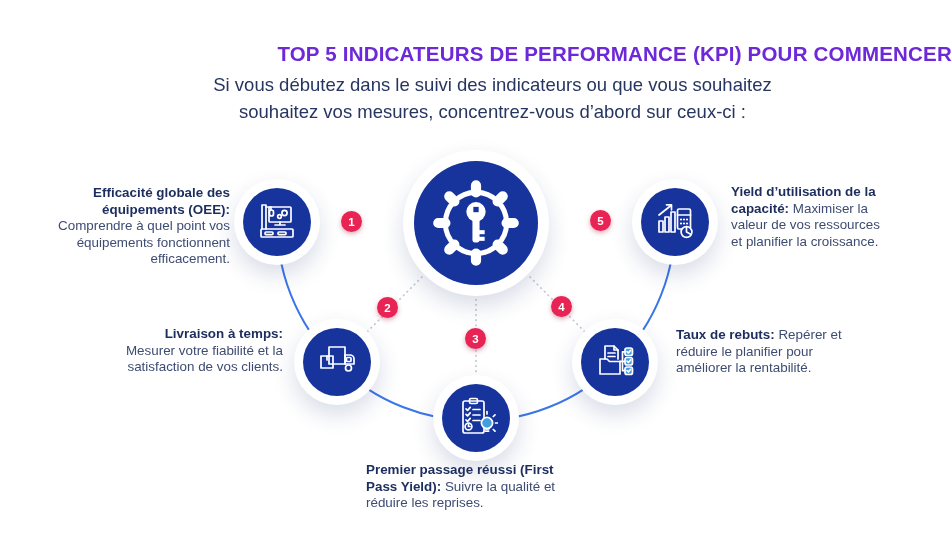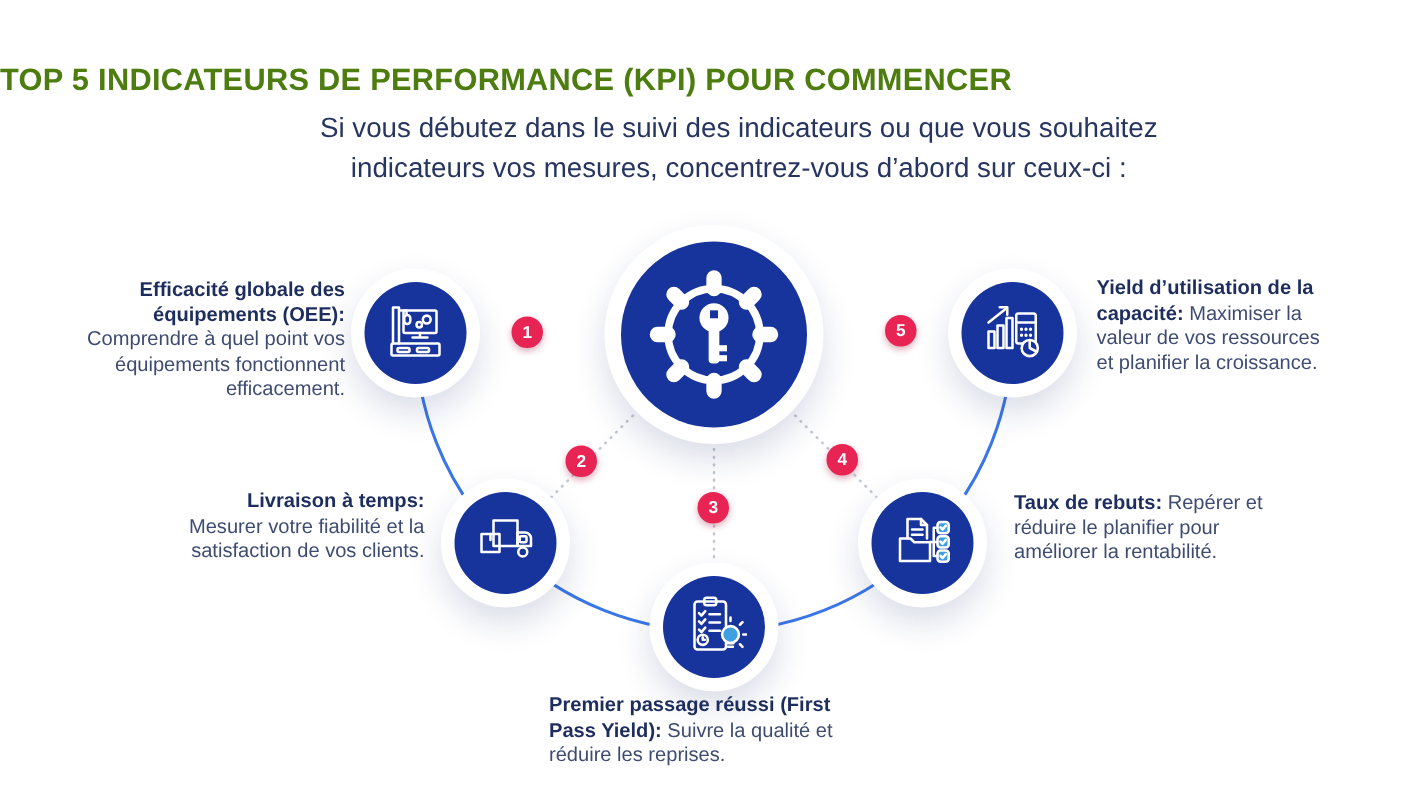--- a/index.html
+++ b/index.html
@@ -5,22 +5,22 @@
   html,body{margin:0;padding:0;}
   body{
     width:952px;height:537px;background:#ffffff;overflow:hidden;position:relative;
     font-family:"Liberation Sans","DejaVu Sans",sans-serif;
     -webkit-font-smoothing:antialiased;
   }
   .stage{position:absolute;left:0;top:0;width:952px;height:537px;}
 
   
   .title{
-    position:absolute;left:0;top:42px;width:952px;text-align:left;
-    font-size:20.5px;font-weight:800;letter-spacing:.2px;color:#4d7c0f;
+    position:absolute;left:0;top:42px;width:952px;text-align:right;
+    font-size:20.5px;font-weight:800;letter-spacing:.2px;color:#6d28d9;
   }
   .subtitle{
     position:absolute;left:0;top:72px;width:952px;text-align:center;
     font-size:18.5px;line-height:1.45;color:#273561;
   }
 
   
   .connectors{position:absolute;left:0;top:0;z-index:1;}
 
   
@@ -69,21 +69,21 @@
   .kpi-text-5{left:731px;top:184px;width:156px;text-align:left;}
 </style>
 </head>
 <body>
 
 <div class="stage">
 
   <div class="title">TOP 5 INDICATEURS DE PERFORMANCE (KPI) POUR COMMENCER</div>
   <div class="subtitle">
     <span class="block">Si vous débutez dans le suivi des indicateurs ou que vous souhaitez</span>
-    <span class="block">indicateurs vos mesures, concentrez-vous d’abord sur ceux-ci :</span>
+    <span class="block">souhaitez vos mesures, concentrez-vous d’abord sur ceux-ci :</span>
   </div>
 
   <svg class="connectors" width="952" height="537" viewBox="0 0 952 537">
     <path d="M 277 222 A 199 199 0 0 0 675 222" fill="none" stroke="#3b76e8" stroke-width="2"></path>
     <g stroke="#c3c7d3" stroke-width="1.7" stroke-linecap="round" stroke-dasharray="0.5 4.6">
       <line x1="476" y1="223" x2="337" y2="362"></line>
       <line x1="476" y1="223" x2="476" y2="419"></line>
       <line x1="476" y1="223" x2="615" y2="362"></line>
     </g>
   </svg>

